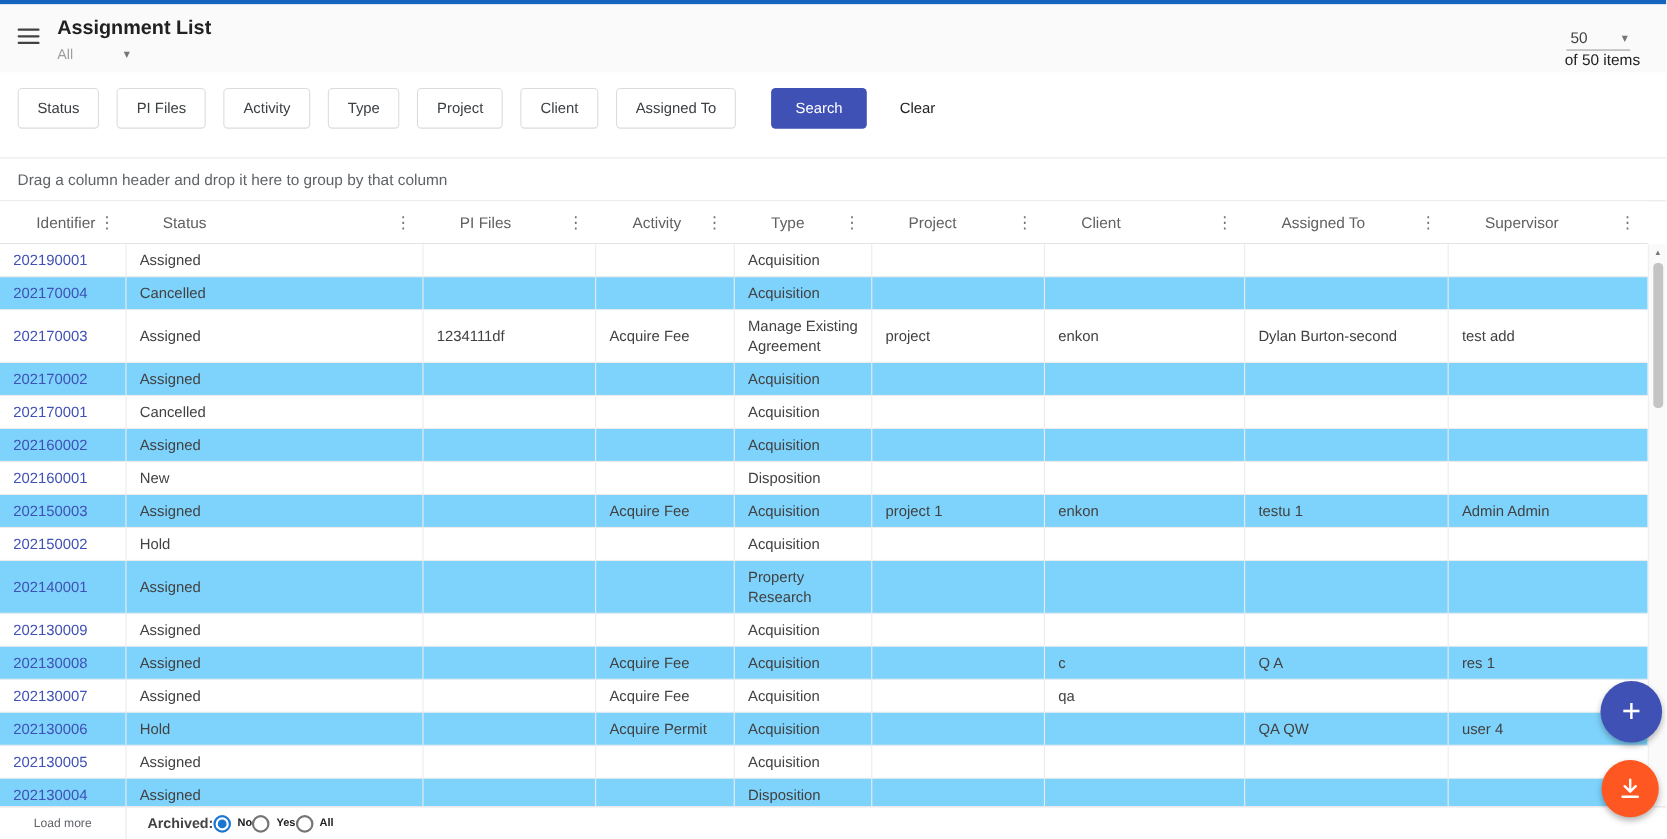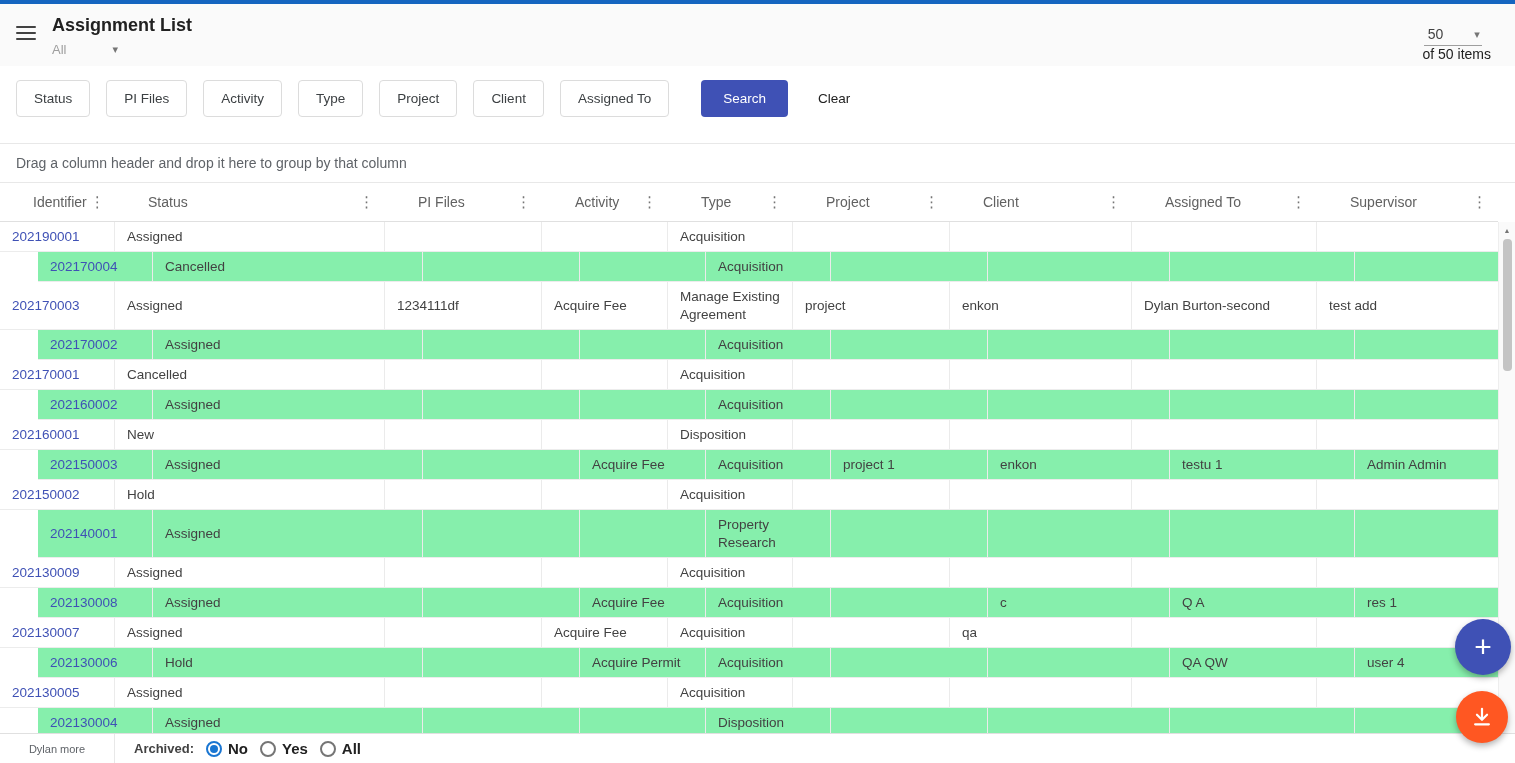--- a/index.html
+++ b/index.html
@@ -37,41 +37,41 @@
     display:flex; align-items:center; padding:0 16px; font-size:14px; color:#5f6368; background:#fff;text-align:center; }
 
   
   .grid-cols { display:grid; grid-template-columns:115px 270px 157px 126px 125px 157px 182px 185px minmax(0,1fr); }
   .grid-header { width:1498px; height:39px; border-bottom:1px solid #e0e0e0; background:#fff; }
   .hcell { display:flex; align-items:center; justify-content:space-between; padding:0 8px 0 12px;
     font-size:14px; color:#616161; cursor:pointer;margin-left:21px; }
   .hcell .dots { color:#757575; font-size:15px; padding:0 3px; cursor:pointer; }
   .grid-body { width:1498px; height:511px; overflow:hidden; background:#fff; }
   .grid-row { border-bottom:1px solid #ececec; background:#fff; }
-  .grid-row.alt { background:#86efac;margin-left:38px; }
+  .grid-row.alt { background:#7dd3fc; }
   .cell { padding:6px 12px 5px 12px; font-size:13.5px; line-height:18px; color:#424242;
     display:flex; align-items:center; border-right:1px solid #ebebeb; overflow:hidden; }
   .cell:last-child { border-right:none; }
   .id-link { color:#3f51b5; text-decoration:none; cursor:pointer; }
 
   
   .vscroll { position:absolute; top:222px; right:0; width:17px; height:511px; background:#fafafa;
     border-left:1px solid #eee; z-index:3; }
   .vscroll .arrow-up { display:block; text-align:center; font-size:7px; color:#757575; padding-top:5px; cursor:pointer; }
   .vscroll .thumb { position:absolute; top:17px; left:4px; width:9px; height:132px; background:#c4c4c4;
     border-radius:4px; cursor:pointer; }
 
   
   .footer { position:absolute; left:0; bottom:0; width:1515px; height:30px; background:#fff;
     border-top:1px solid #e0e0e0; display:flex; align-items:center; z-index:4; }
   .load-more { width:115px; height:100%; border:none; background:transparent; border-right:1px solid #e8e8e8;
     font-size:11px; color:#5f6368; font-family:inherit; cursor:pointer; }
   .archived-label { margin-left:19px; font-size:13px; font-weight:bold; color:#424242; }
-  .radio-opt { display:inline-flex; align-items:center; margin-left:12px; gap:6px; cursor:pointer;
-    font-size:15px; font-weight:bold; color:#212121; }
+  .radio-opt { display:inline-flex; align-items:center; gap:6px; cursor:pointer;
+    font-size:10px; font-weight:bold; color:#212121; }
   .radio { width:16px; height:16px; border:2px solid #757575; border-radius:50%; display:inline-block; position:relative; }
   .radio.checked { border-color:#1976d2; }
   .radio.checked::after { content:""; position:absolute; inset:2px; background:#1976d2; border-radius:50%; }
 
   
   .fab { position:absolute; border-radius:50%; display:flex; align-items:center; justify-content:center;
     color:#fff; cursor:pointer; z-index:5; box-shadow:0 3px 6px rgba(0,0,0,0.3); }
   .fab-add { width:56px; height:56px; right:4px; top:619px; background:#3f51b5; font-size:30px; font-weight:400; }
   .fab-download { width:52px; height:52px; right:7px; top:691px; background:#ff5722; }
 </style>
@@ -369,21 +369,21 @@
         <div class="cell"></div>
       </div>
     </div>
 
   <div class="vscroll">
     <span class="arrow-up">▲</span>
     <div class="thumb"></div>
   </div>
 
   <div class="footer">
-    <button class="load-more">Dylan more</button>
+    <button class="load-more">Load more</button>
     <span class="archived-label">Archived:</span>
     <label class="radio-opt">
       <span class="radio checked"></span>
       <span class="opt-label">No</span>
     </label>
     <label class="radio-opt">
       <span class="radio"></span>
       <span class="opt-label">Yes</span>
     </label>
     <label class="radio-opt">

